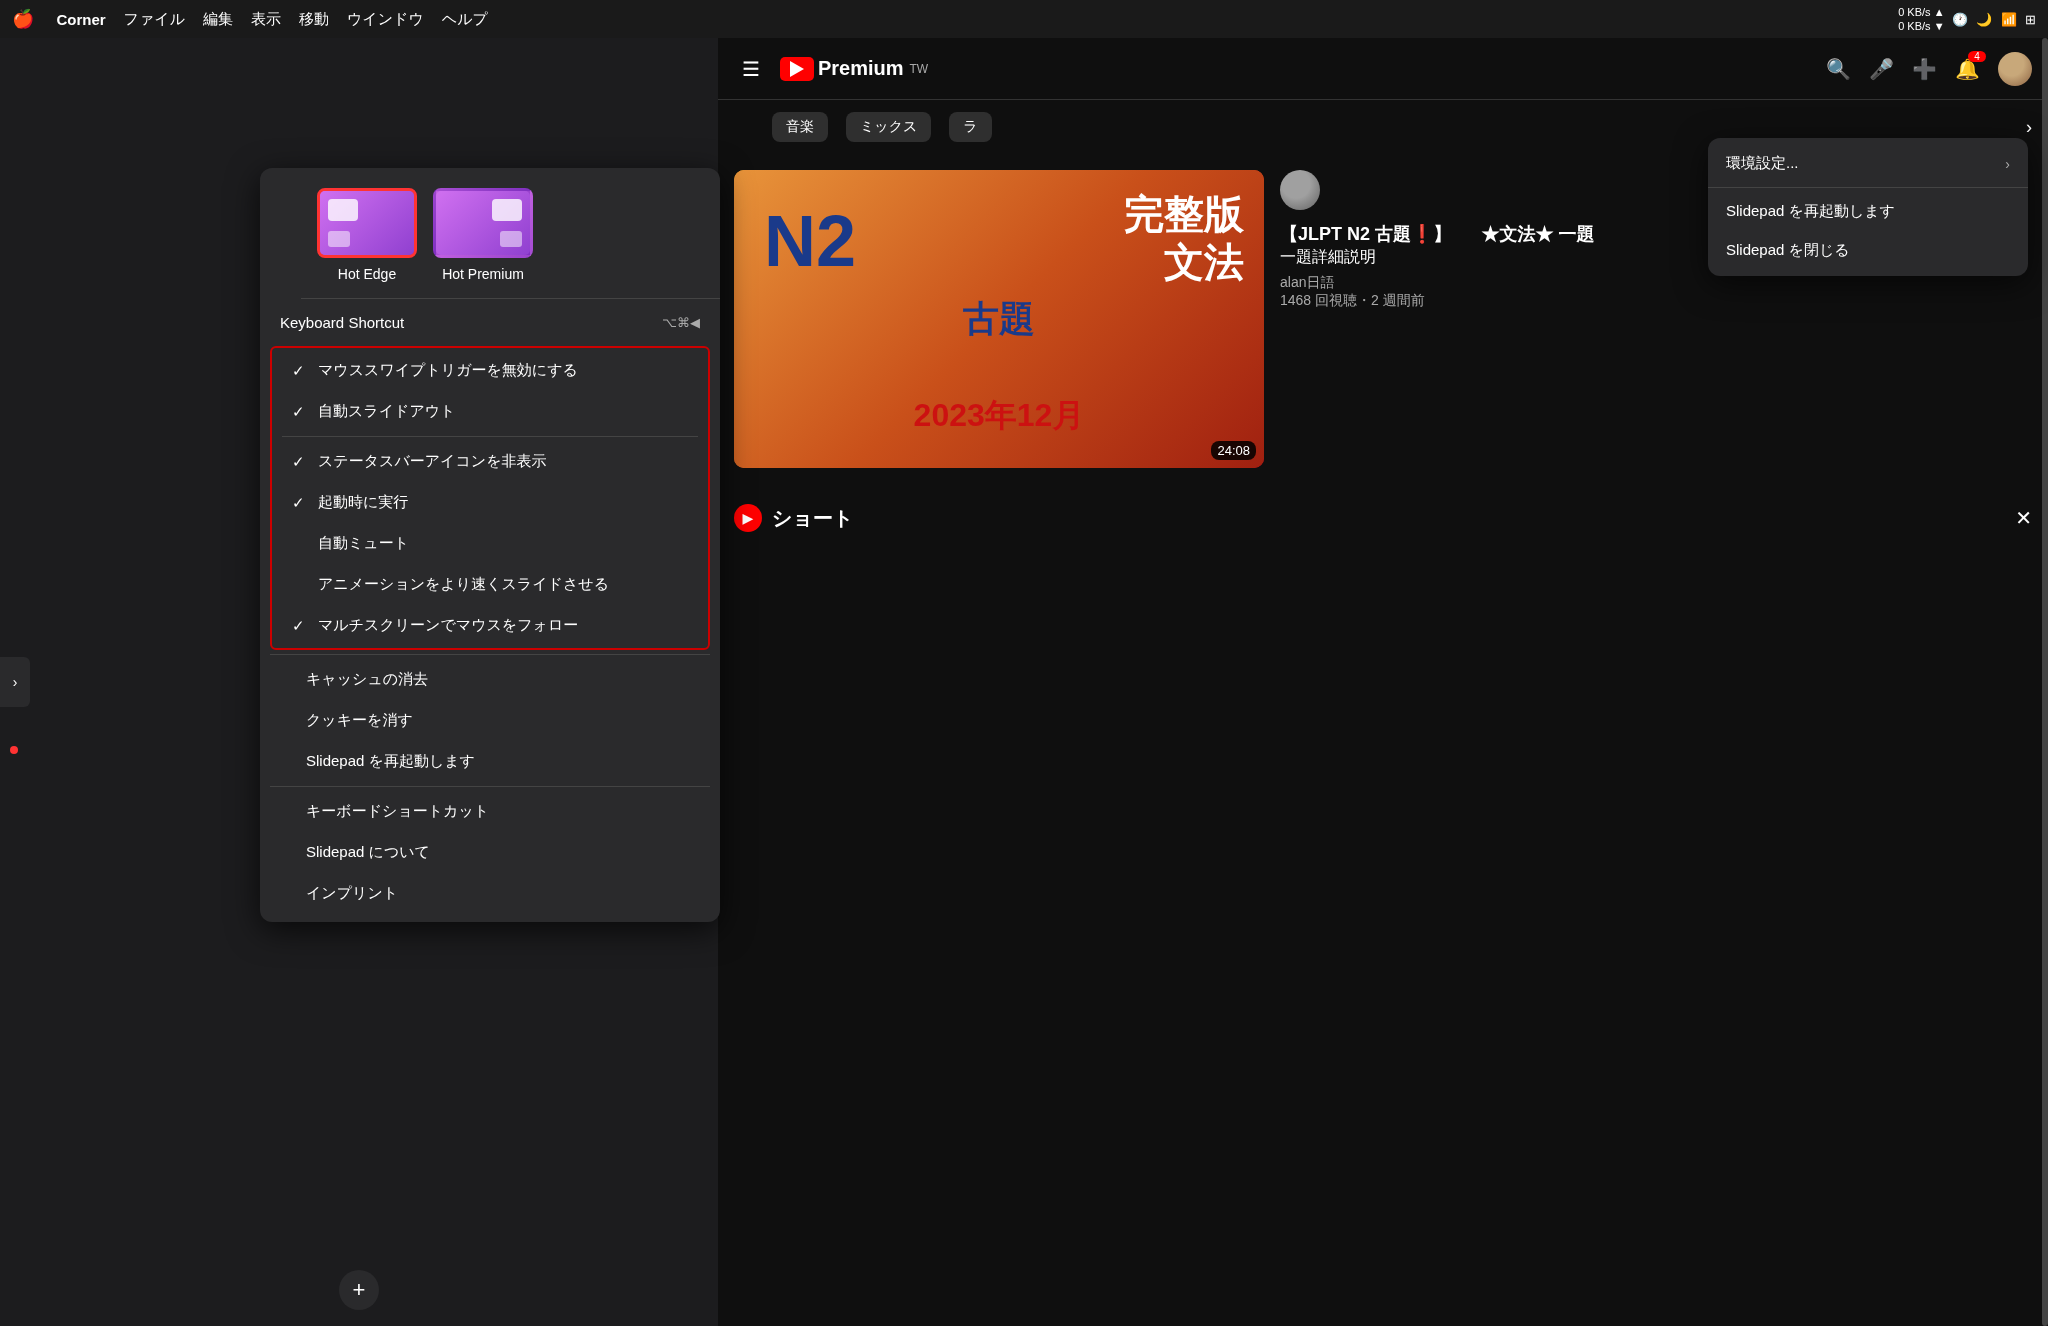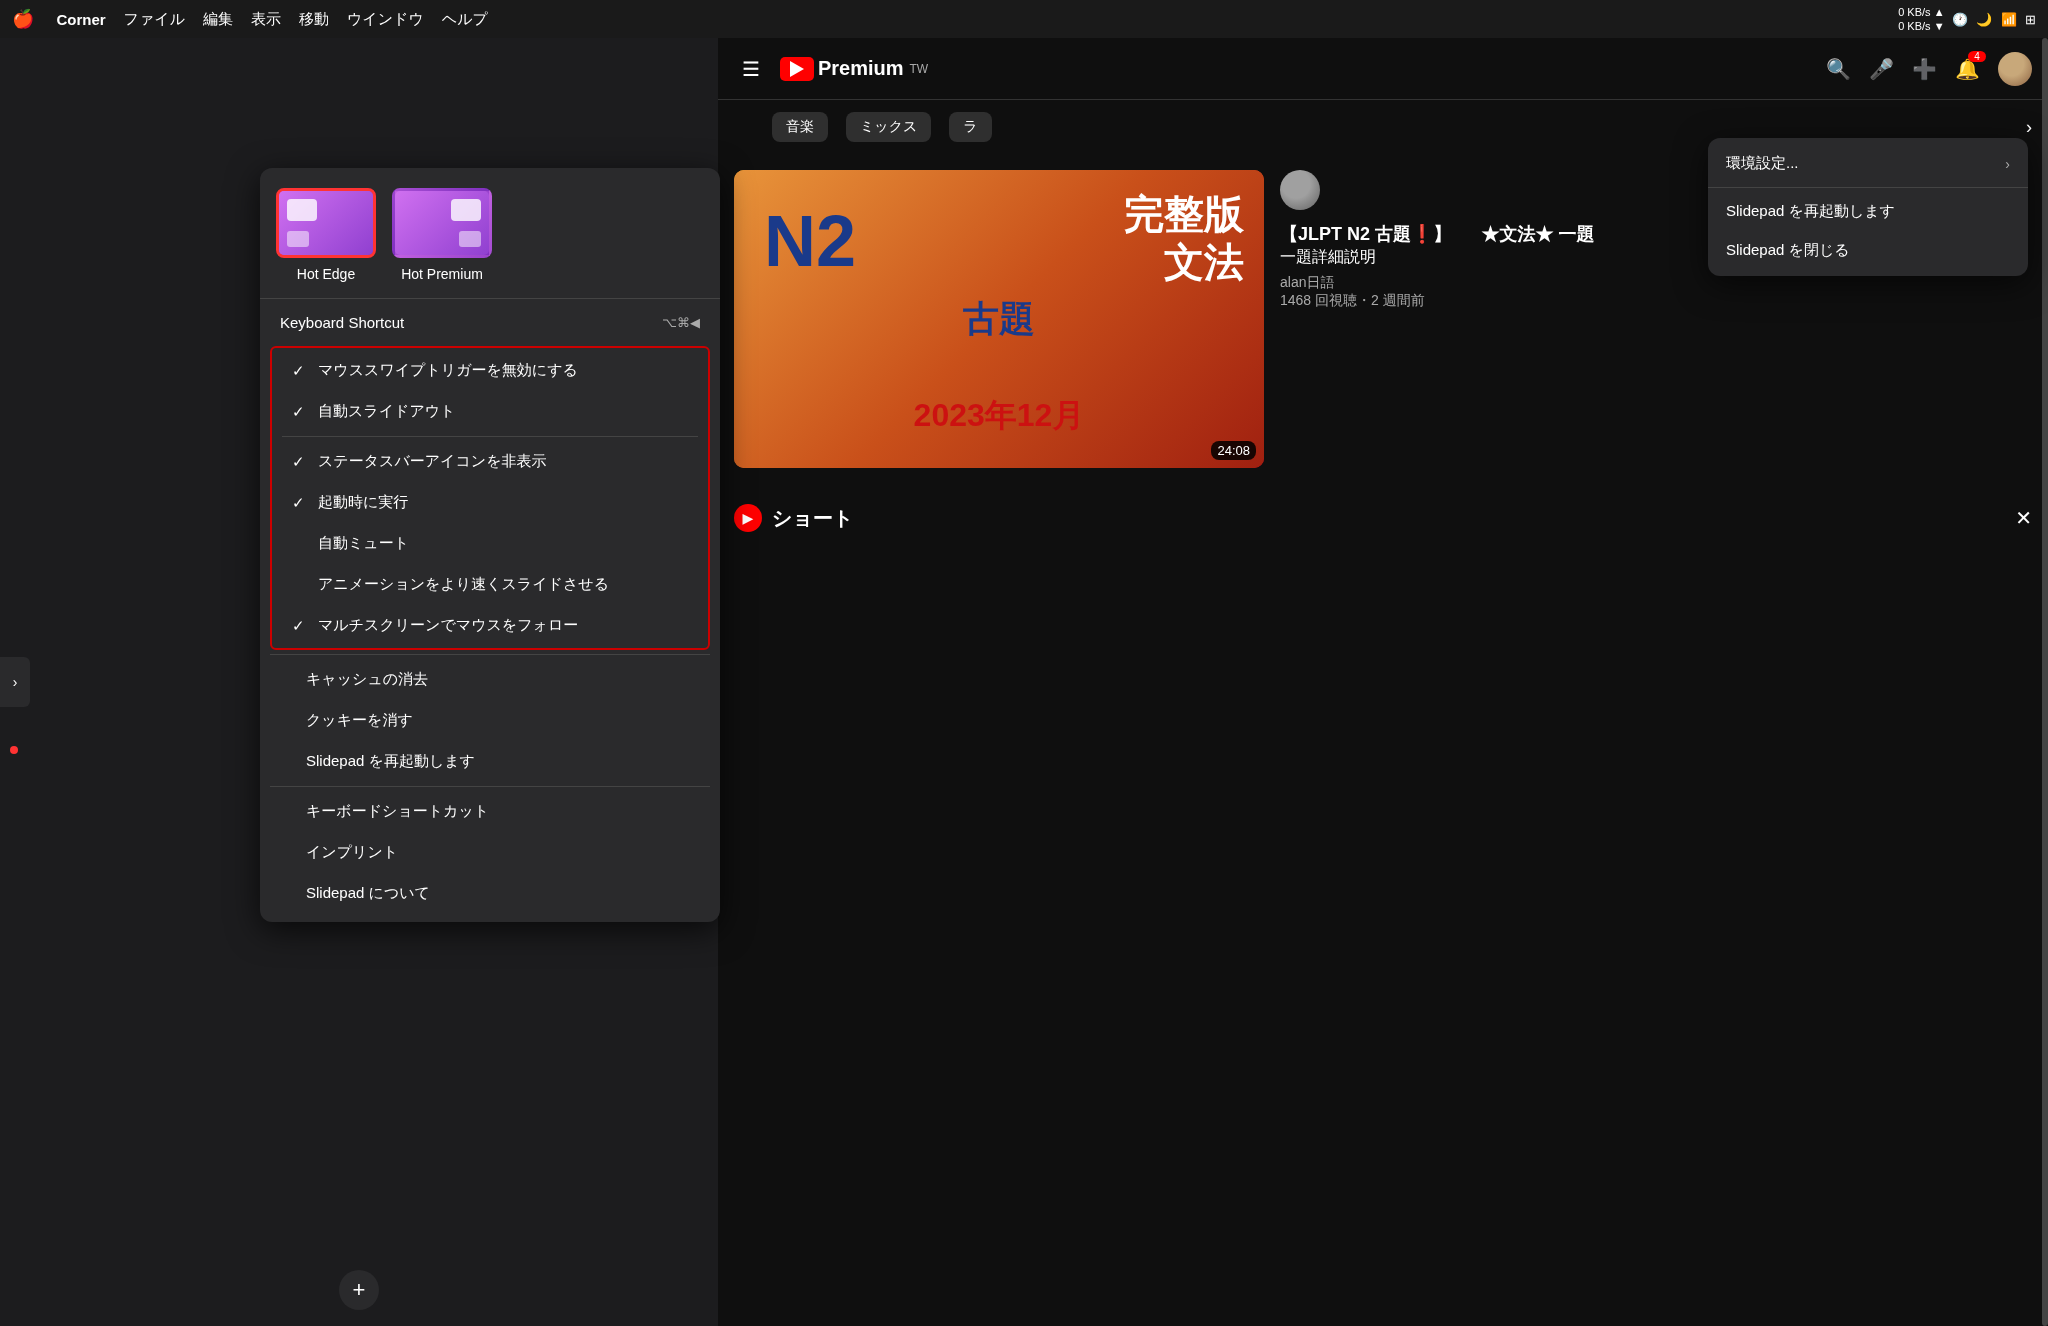--- a/index.html
+++ b/index.html
@@ -400,20 +400,21 @@
       box-shadow: 0 8px 32px rgba(0,0,0,0.7);
     }
 
     
     .mode-selector {
       display: flex;
       gap: 16px;
       padding: 12px 16px 16px;
       border-bottom: 1px solid #444;
       margin-bottom: 4px;
+      margin-left: 41px;
     }
     .mode-card {
       display: flex;
       flex-direction: column;
       align-items: center;
       gap: 8px;
       cursor: pointer;
     }
     .mode-card-img {
       width: 100px;
@@ -678,25 +679,25 @@
     </div>
 
     <div class="menu-separator"></div>
 
     <div class="menu-row">
       <span class="no-check"></span>
       <span>キーボードショートカット</span>
     </div>
     <div class="menu-row">
       <span class="no-check"></span>
-      <span>インプリント</span>
+      <span>Slidepad について</span>
     </div>
     <div class="menu-row">
       <span class="no-check"></span>
-      <span>Slidepad について</span>
+      <span>インプリント</span>
     </div>
   </div>
 
   <div class="context-menu">
     <div class="context-menu-item">
       <span>環境設定...</span>
       <span class="context-menu-arrow">›</span>
     </div>
     <div class="context-menu-separator"></div>
     <div class="context-menu-item">

